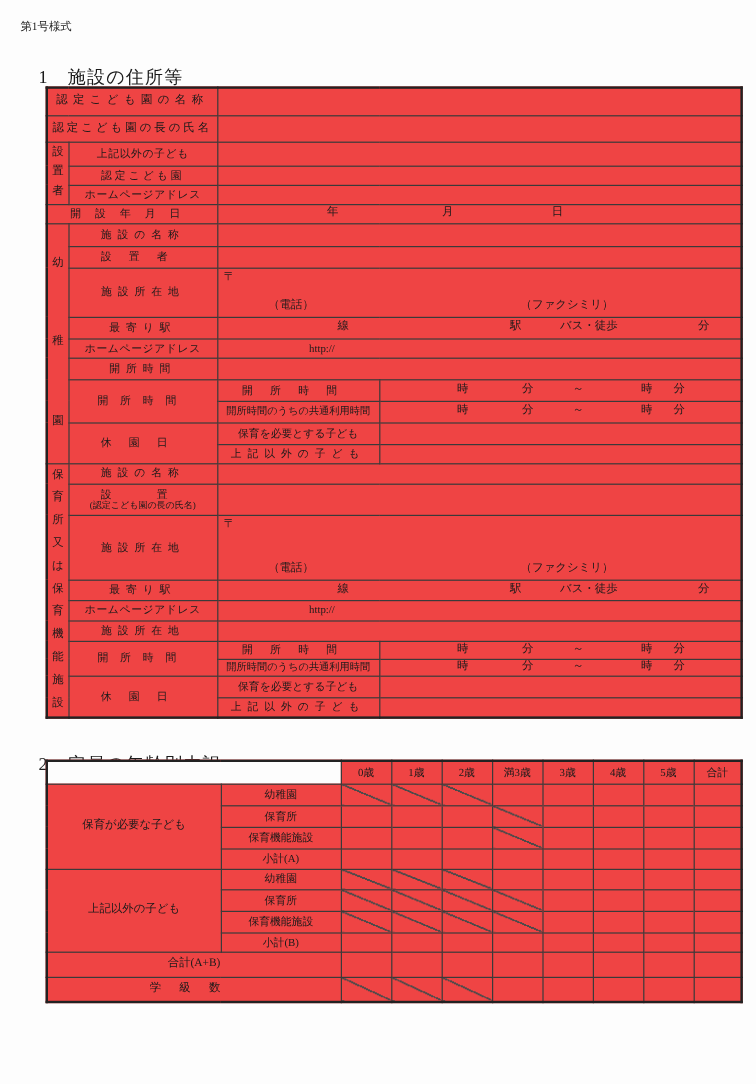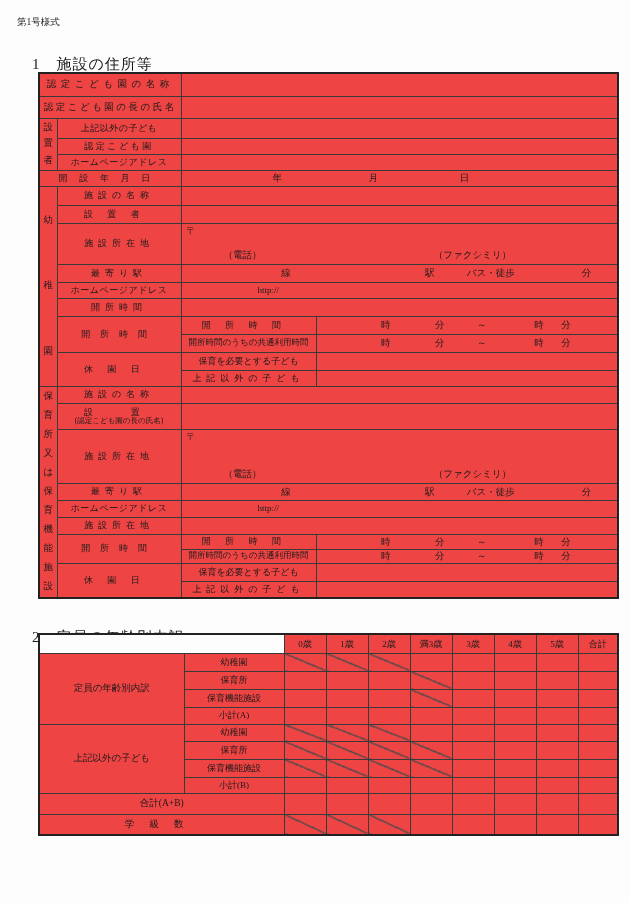--- a/index.html
+++ b/index.html
@@ -287,21 +287,21 @@
       <th>1歳</th>
       <th>2歳</th>
       <th>満3歳</th>
       <th>3歳</th>
       <th>4歳</th>
       <th>5歳</th>
       <th>合計</th>
     </tr>
 
     <tr style="height:18px">
-      <td rowspan="4" class="glabel">定員の年齢別内訳</td>
+      <td rowspan="4" class="glabel">保育が必要な子ども</td>
       <td class="sub dotted">幼稚園</td>
       <td class="slash dotted"></td>
       <td class="slash dotted"></td>
       <td class="slash dotted"></td>
       <td class="dotted"></td>
       <td class="dotted"></td>
       <td class="dotted"></td>
       <td class="dotted"></td>
       <td class="dotted"></td>
     </tr>

